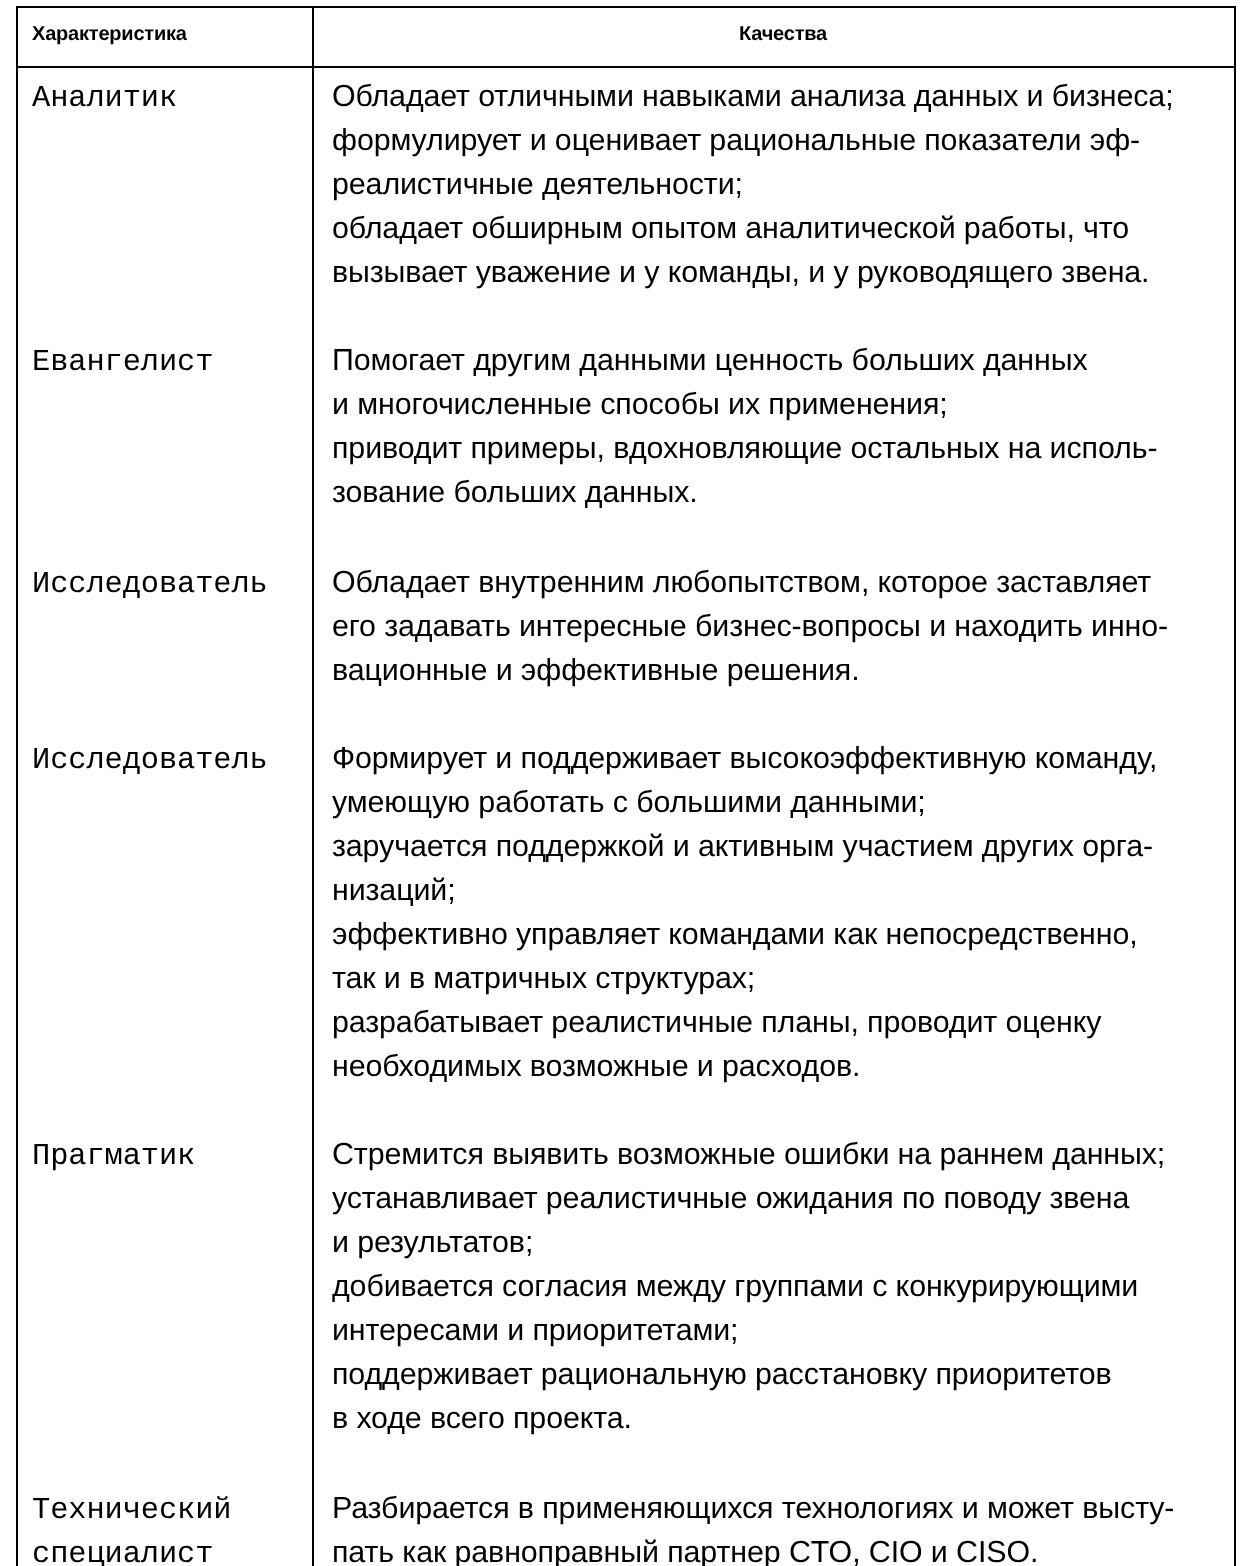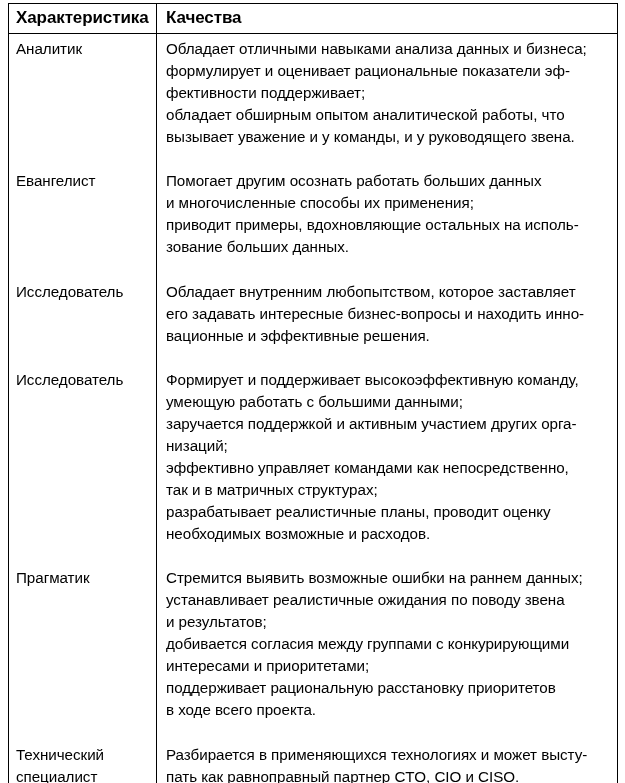--- a/index.html
+++ b/index.html
@@ -31,43 +31,45 @@
     border-right: 1.6px solid #000;
     border-top: 1.6px solid #000;
     border-bottom: 1.6px solid #000;
   }
 
   table.qualities-table col.col-char { width: 148px; }
   table.qualities-table col.col-qual { width: 461px; }
 
   thead th {
     font-weight: bold;
-    font-size: 17px;
+    font-size: 10px;
     line-height: 22px;
     text-align: left;
     padding: 3px 0 4px 7px;
     border-bottom: 1.6px solid #000;
     vertical-align: top;
     letter-spacing: -0.1px;
   }
   thead th.col-sep {
     border-left: 1.6px solid #000;
     padding-left: 9px;
+    text-align: center;
   }
 
   tbody td {
     font-size: 15.2px;
     line-height: 22.05px;
     text-align: left;
     vertical-align: top;
     padding: 0;
     letter-spacing: -0.05px;
   }
   tbody td.char-cell {
     padding: 0 0 0 7px;
+    font-family: Liberation Mono, monospace;
   }
   tbody td.qual-cell {
     border-left: 1.6px solid #000;
     padding: 0 0 0 9px;
     margin-top: 10px;
   }
 
   
   .spacer-line {
     height: 22.05px;
@@ -105,33 +107,33 @@
       </tr>
     </thead>
     <tbody id="table-body">
         <tr class="data-row no-spacer">
           <td class="char-cell">
             <div class="line">Аналитик</div>
           </td>
           <td class="qual-cell">
             <div class="line">Обладает отличными навыками анализа данных и бизнеса;</div>
             <div class="line">формулирует и оценивает рациональные показатели эф-</div>
-            <div class="line">фективности поддерживает;</div>
+            <div class="line">реалистичные деятельности;</div>
             <div class="line">обладает обширным опытом аналитической работы, что</div>
             <div class="line">вызывает уважение и у команды, и у руководящего звена.</div>
           </td>
         </tr>
         <tr class="data-row">
           <td class="char-cell">
             <div class="spacer-line">&nbsp;</div>
             <div class="line">Евангелист</div>
           </td>
           <td class="qual-cell">
             <div class="spacer-line">&nbsp;</div>
-            <div class="line">Помогает другим осознать работать больших данных</div>
+            <div class="line">Помогает другим данными ценность больших данных</div>
             <div class="line">и многочисленные способы их применения;</div>
             <div class="line">приводит примеры, вдохновляющие остальных на исполь-</div>
             <div class="line">зование больших данных.</div>
           </td>
         </tr>
         <tr class="data-row">
           <td class="char-cell">
             <div class="spacer-line">&nbsp;</div>
             <div class="line">Исследователь</div>
           </td>

